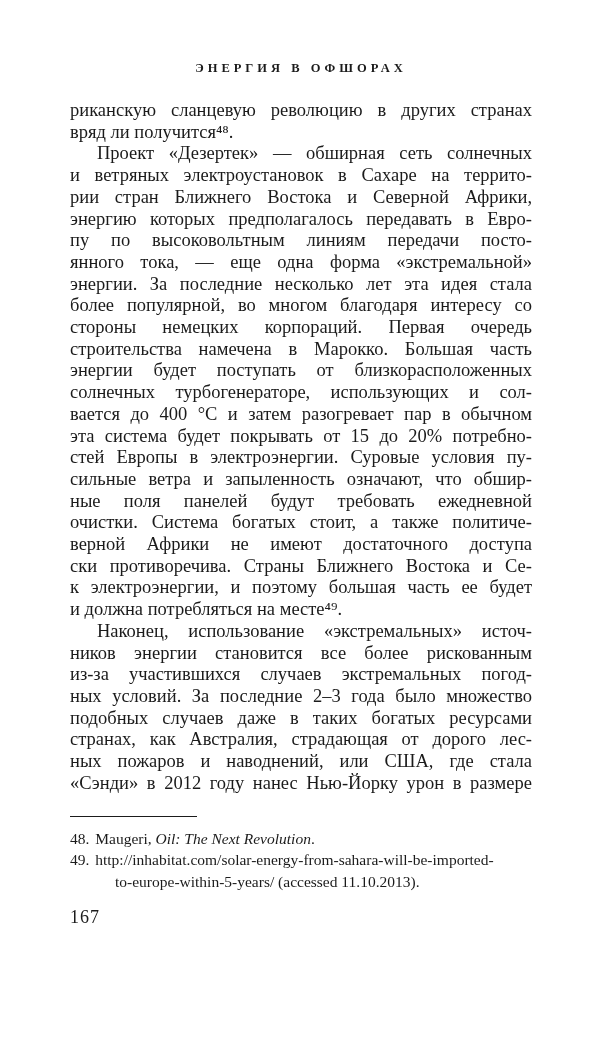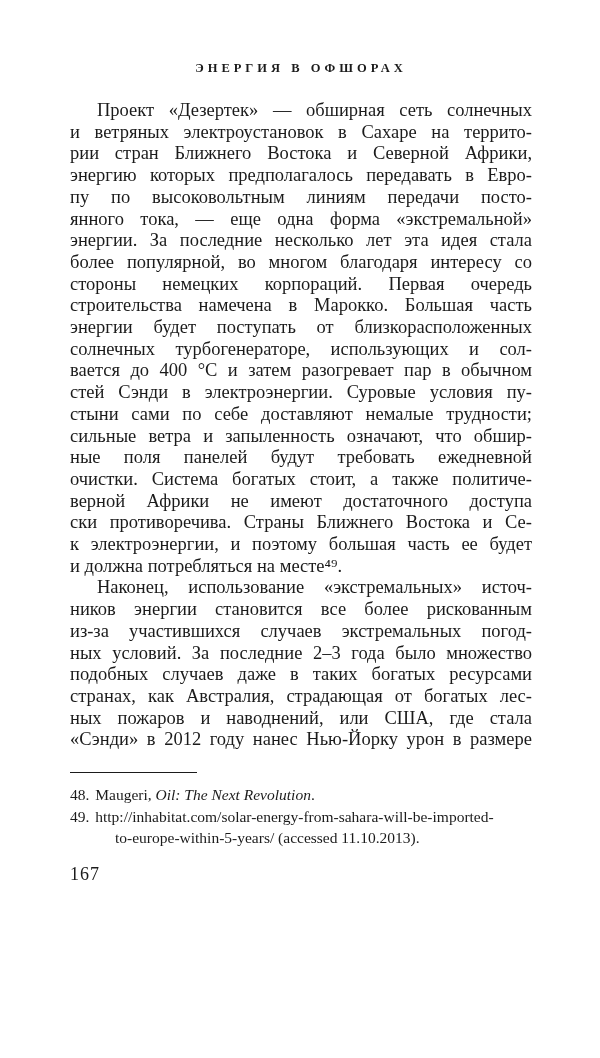--- a/index.html
+++ b/index.html
@@ -59,53 +59,57 @@
 </style>
 </head>
 <body>
 
 <div class="page">
 
   <div class="running-header">ЭНЕРГИЯ В ОФШОРАХ</div>
 
   <div class="bodytext">
 
+    <div>
+      <div class="bl">риканскую сланцевую революцию в других странах</div>
+      <div class="bl pl">вряд ли получится⁴⁸.</div>
+    </div>
 
     <div>
       <div class="bl ind">Проект «Дезертек» — обширная сеть солнечных</div>
       <div class="bl">и ветряных электроустановок в Сахаре на террито-</div>
       <div class="bl">рии стран Ближнего Востока и Северной Африки,</div>
       <div class="bl">энергию которых предполагалось передавать в Евро-</div>
       <div class="bl">пу по высоковольтным линиям передачи посто-</div>
       <div class="bl">янного тока, — еще одна форма «экстремальной»</div>
       <div class="bl">энергии. За последние несколько лет эта идея стала</div>
       <div class="bl">более популярной, во многом благодаря интересу со</div>
       <div class="bl">стороны немецких корпораций. Первая очередь</div>
       <div class="bl">строительства намечена в Марокко. Большая часть</div>
       <div class="bl">энергии будет поступать от близкорасположенных</div>
       <div class="bl">солнечных турбогенераторе, использующих и сол-</div>
       <div class="bl">вается до 400 °С и затем разогревает пар в обычном</div>
-      <div class="bl">стей Сэнди в электроэнергии. Суровые условия пу-</div>
-      <div class="bl">стыни сами по себе доставляют немалые трудности;</div>
+      <div class="bl">эта система будет покрывать от 15 до 20% потребно-</div>
+      <div class="bl">стей Европы в электроэнергии. Суровые условия пу-</div>
       <div class="bl">сильные ветра и запыленность означают, что обшир-</div>
       <div class="bl">ные поля панелей будут требовать ежедневной</div>
       <div class="bl">очистки. Система богатых стоит, а также политиче-</div>
       <div class="bl">верной Африки не имеют достаточного доступа</div>
       <div class="bl">ски противоречива. Страны Ближнего Востока и Се-</div>
       <div class="bl">к электроэнергии, и поэтому большая часть ее будет</div>
       <div class="bl pl">и должна потребляться на месте⁴⁹.</div>
     </div>
 
     <div>
       <div class="bl ind">Наконец, использование «экстремальных» источ-</div>
       <div class="bl">ников энергии становится все более рискованным</div>
       <div class="bl">из-за участившихся случаев экстремальных погод-</div>
       <div class="bl">ных условий. За последние 2–3 года было множество</div>
       <div class="bl">подобных случаев даже в таких богатых ресурсами</div>
-      <div class="bl">странах, как Австралия, страдающая от богатых лес-</div>
+      <div class="bl">странах, как Австралия, страдающая от дорого лес-</div>
       <div class="bl">ных пожаров и наводнений, или США, где стала</div>
       <div class="bl">«Сэнди» в 2012 году нанес Нью-Йорку урон в размере</div>
     </div>
 
   </div>
 
   <div class="fn-rule"></div>
 
   <div class="footnotes">
     <div class="fn-line">

